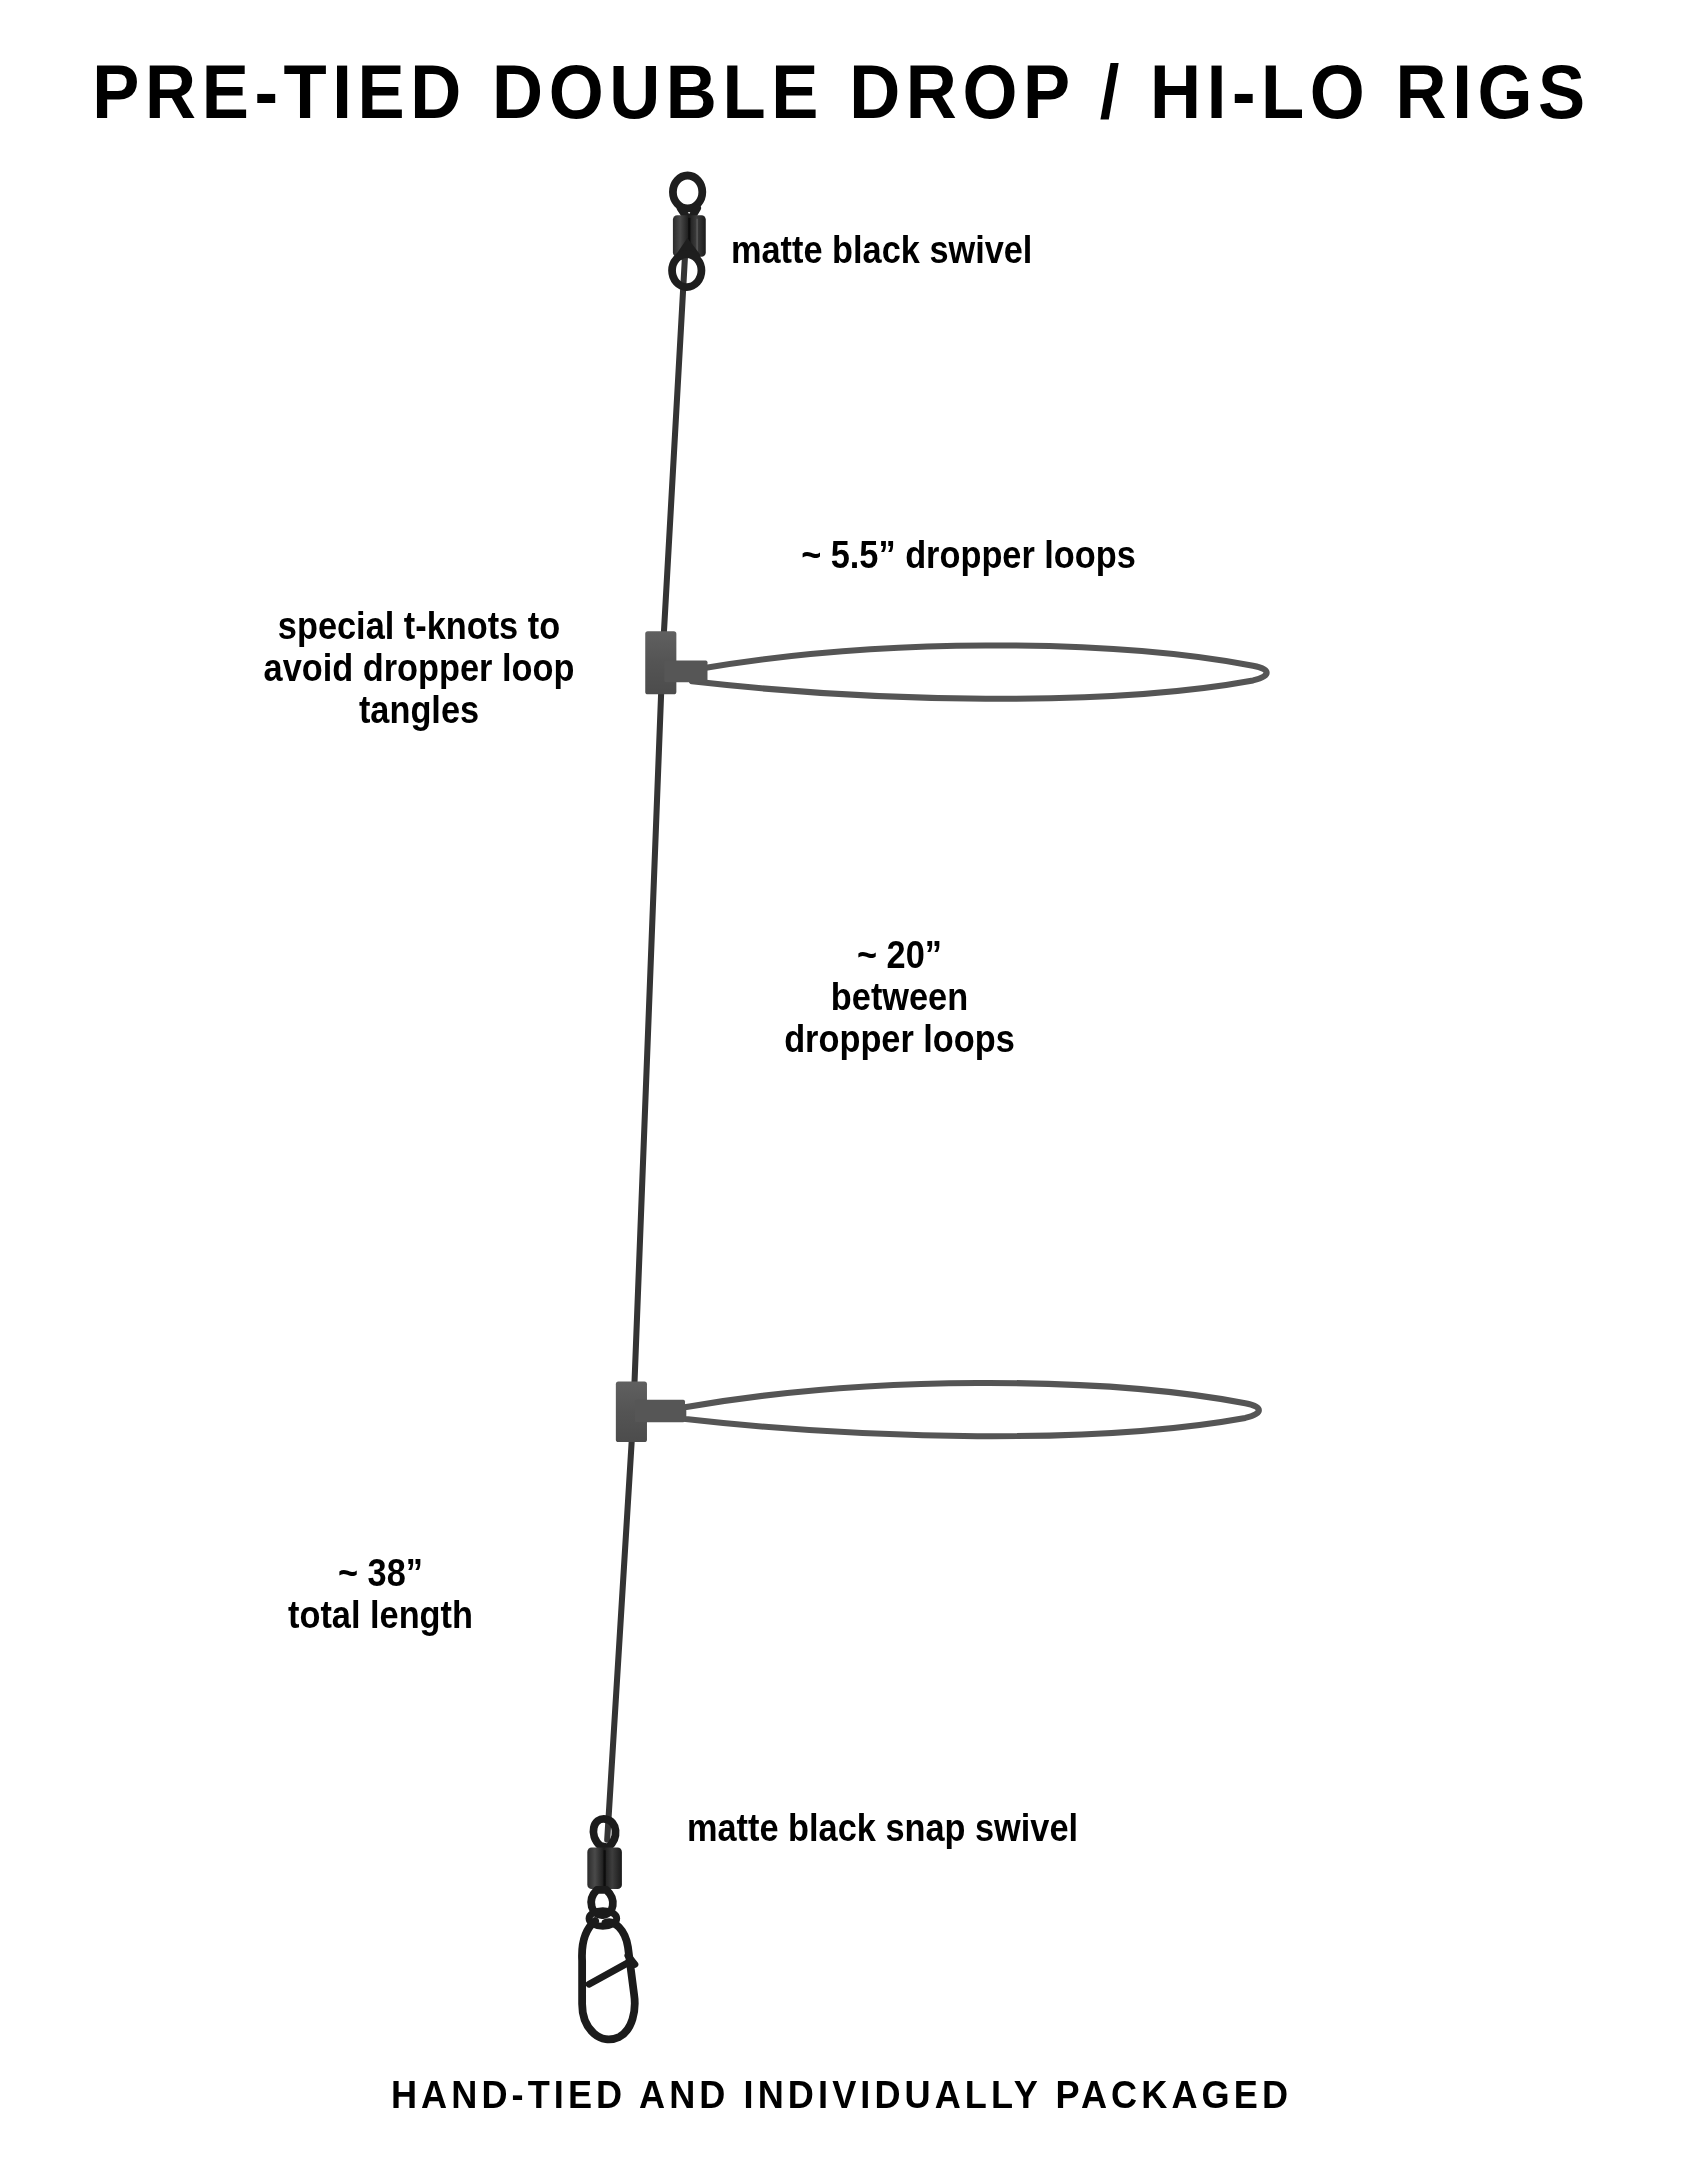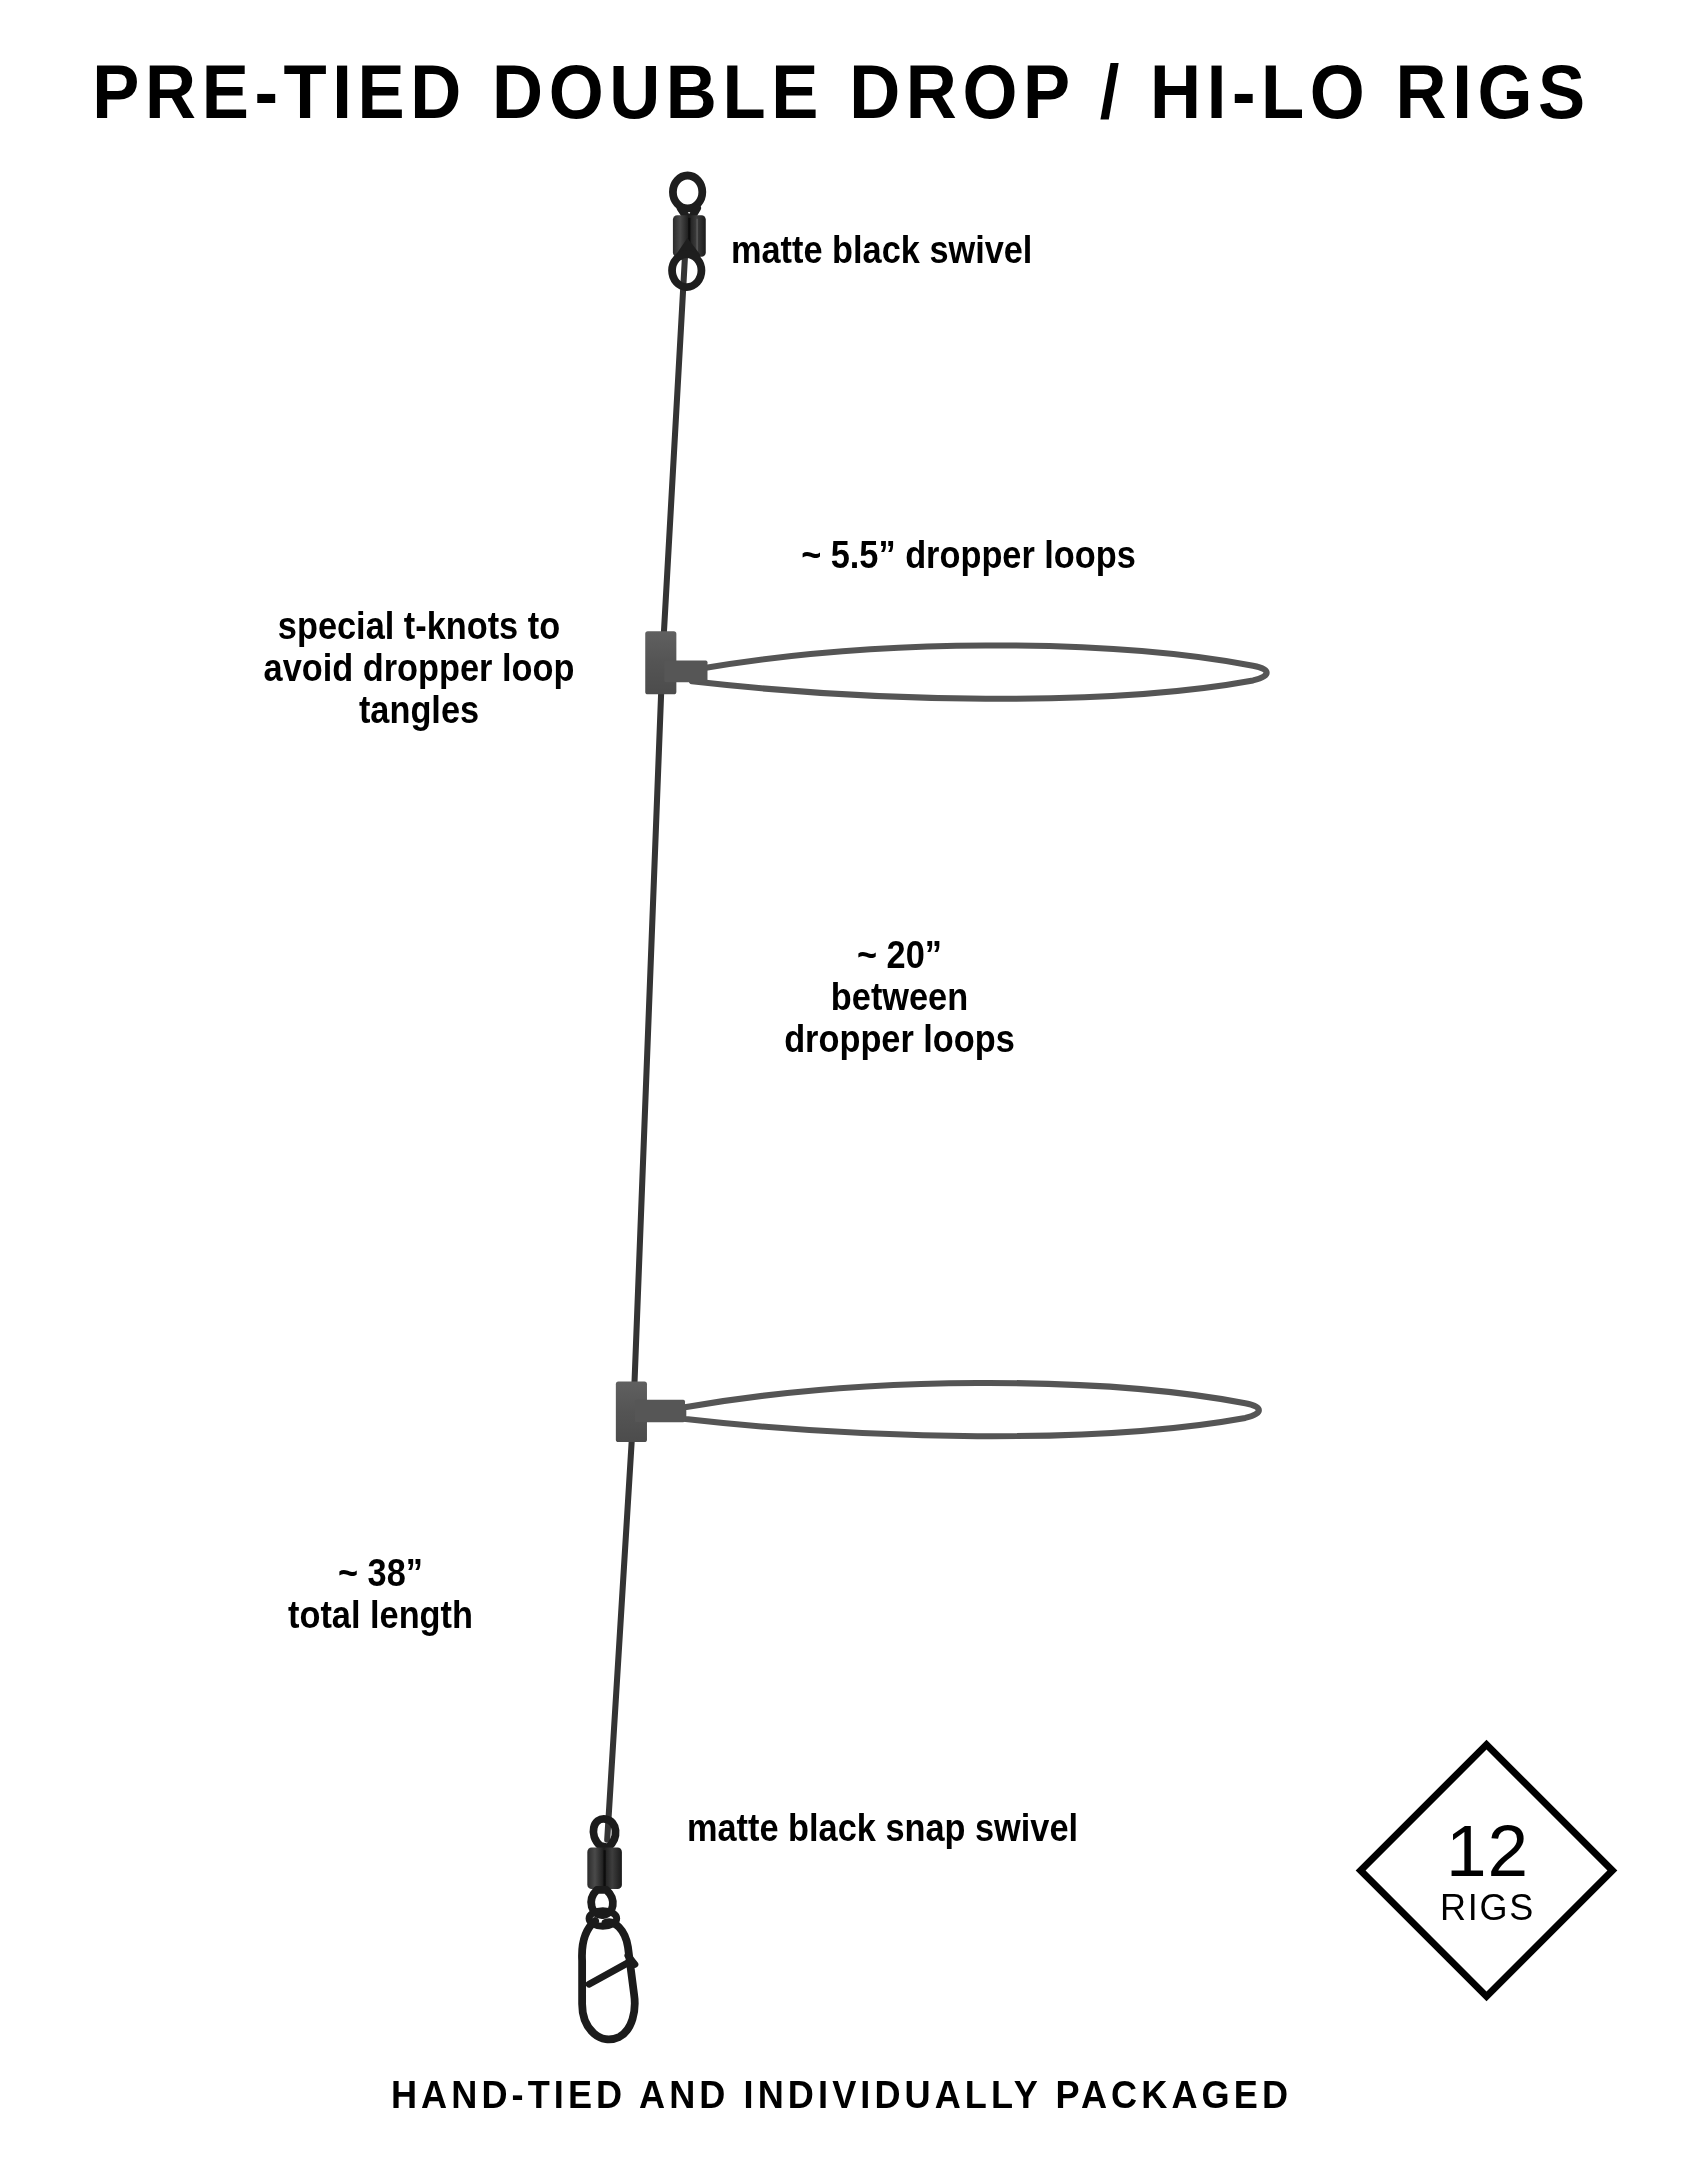--- a/index.html
+++ b/index.html
@@ -255,24 +255,17 @@
     <div>dropper loops</div>
   </div>
 
   <div class="label center" id="lbl-total">
     <div>~ 38”</div>
     <div>total length</div>
   </div>
 
   <div class="label left" id="lbl-snap">matte black snap swivel</div>
 
-  <div id="badge">
-    <div class="diamond"></div>
-    <div class="badge-text">
-      <div class="badge-count">12</div>
-      <div class="badge-unit">RIGS</div>
-    </div>
-  </div>
 
   <div class="footer">HAND-TIED AND INDIVIDUALLY PACKAGED</div>
 
 </div>
 
 
 </body></html>

